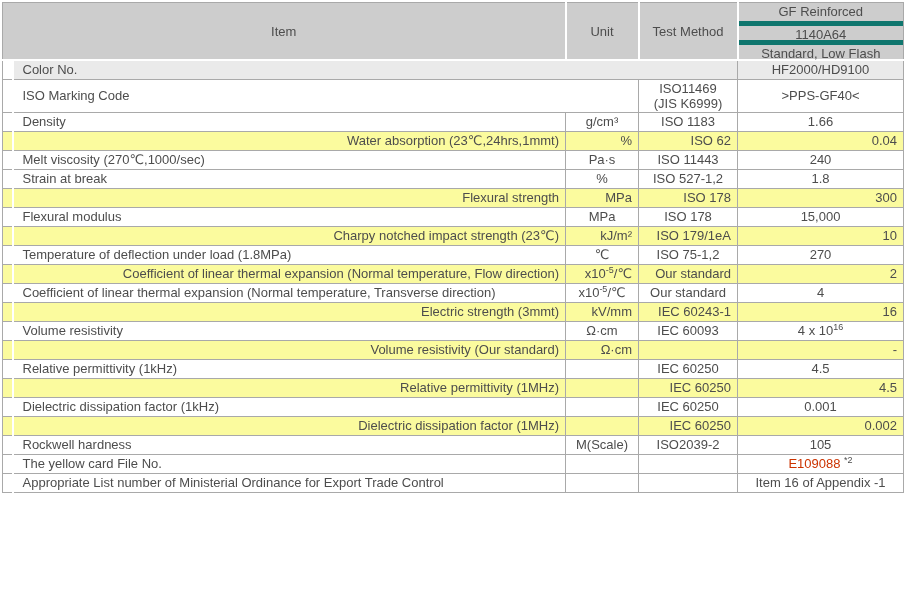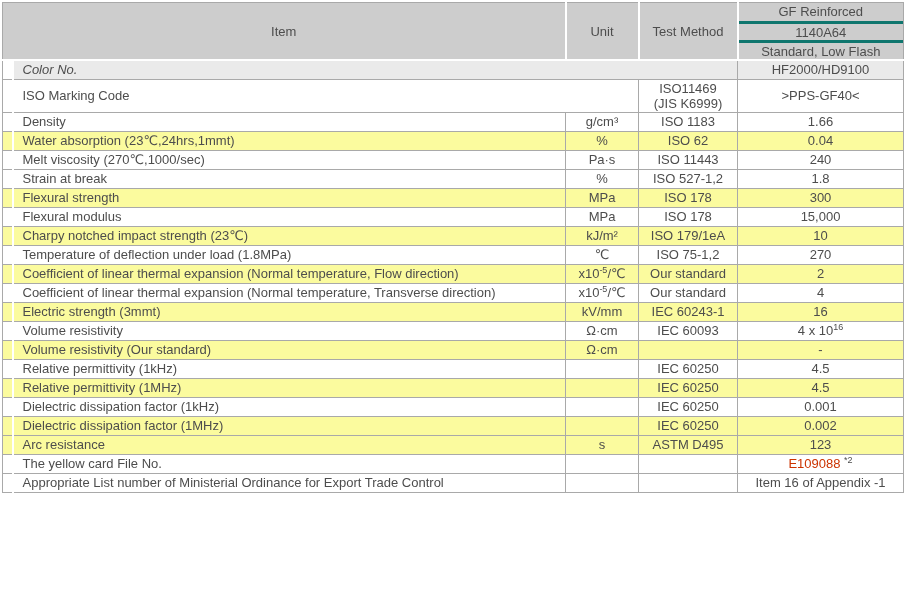--- a/index.html
+++ b/index.html
@@ -35,39 +35,39 @@
     height:57px;
     vertical-align:middle;
     text-align:center;
     padding:12px;
   }
   thead th.sep{border-left:2px solid var(--white);}
   th.grade-stack{padding:0;}
   .grade-row{
     height:18px;line-height:18px;text-align:center;
   }
-  .grade-row + .grade-row{border-top:3px solid #0f766e;height:19px;line-height:18px;}
+  .grade-row + .grade-row{border-top:5px solid #0f766e;height:19px;line-height:18px;}
   
   tbody td{
     border:1px solid var(--border);
     height:19px;
     padding:1px 6px;
     vertical-align:middle;
     background:#fff;
   }
   tbody td.narrow{
     padding:0;
     border-right:2px solid var(--white);
   }
   tbody td.item{text-align:left;padding-left:9px;}
   tbody td.unit,tbody td.method,tbody td.value{text-align:center;}
   tbody td.method{white-space:pre-line;line-height:15px;}
-  tr.hl td{background:var(--hl);}
+  tr.hl td{background:var(--hl);text-align:right;}
   tr.hl td.narrow{background:var(--hl);}
-  tr.band td.item{background:var(--band-bg);font-style:italic;}
+  tr.band td.item{background:var(--band-bg);}
   tr.band td.narrow{background:#fff;}
   tr.band td.value{background:var(--band-bg);}
   sup{
     font-size:9px;
     line-height:0;
     vertical-align:baseline;
     position:relative;
     top:-5px;
   }
   .accent{color:var(--red);}
@@ -221,26 +221,26 @@
           <td class="method"><span>IEC 60250</span></td>
           <td class="value"><span>0.001</span></td>
         </tr>
         <tr class="hl">
           <td class="narrow"></td>
           <td class="item" colspan="1"><span>Dielectric dissipation factor (1MHz)</span></td>
           <td class="unit"></td>
           <td class="method"><span>IEC 60250</span></td>
           <td class="value"><span>0.002</span></td>
         </tr>
-        <tr class="hl">
-          <td class="narrow"></td>
-          <td class="item" colspan="1"><span>Arc resistance</span></td>
-          <td class="unit"><span>s</span></td>
-          <td class="method"><span>ASTM D495</span></td>
-          <td class="value"><span>123</span></td>
+        <tr>
+          <td class="narrow"></td>
+          <td class="item" colspan="1"><span>Rockwell hardness</span></td>
+          <td class="unit"><span>M(Scale)</span></td>
+          <td class="method"><span>ISO2039-2</span></td>
+          <td class="value"><span>105</span></td>
         </tr>
         <tr>
           <td class="narrow"></td>
           <td class="item" colspan="1"><span>The yellow card File No.</span></td>
           <td class="unit"></td>
           <td class="method"></td>
           <td class="value"><span class="accent">E109088 </span><sup>*2</sup></td>
         </tr>
         <tr>
           <td class="narrow"></td>

